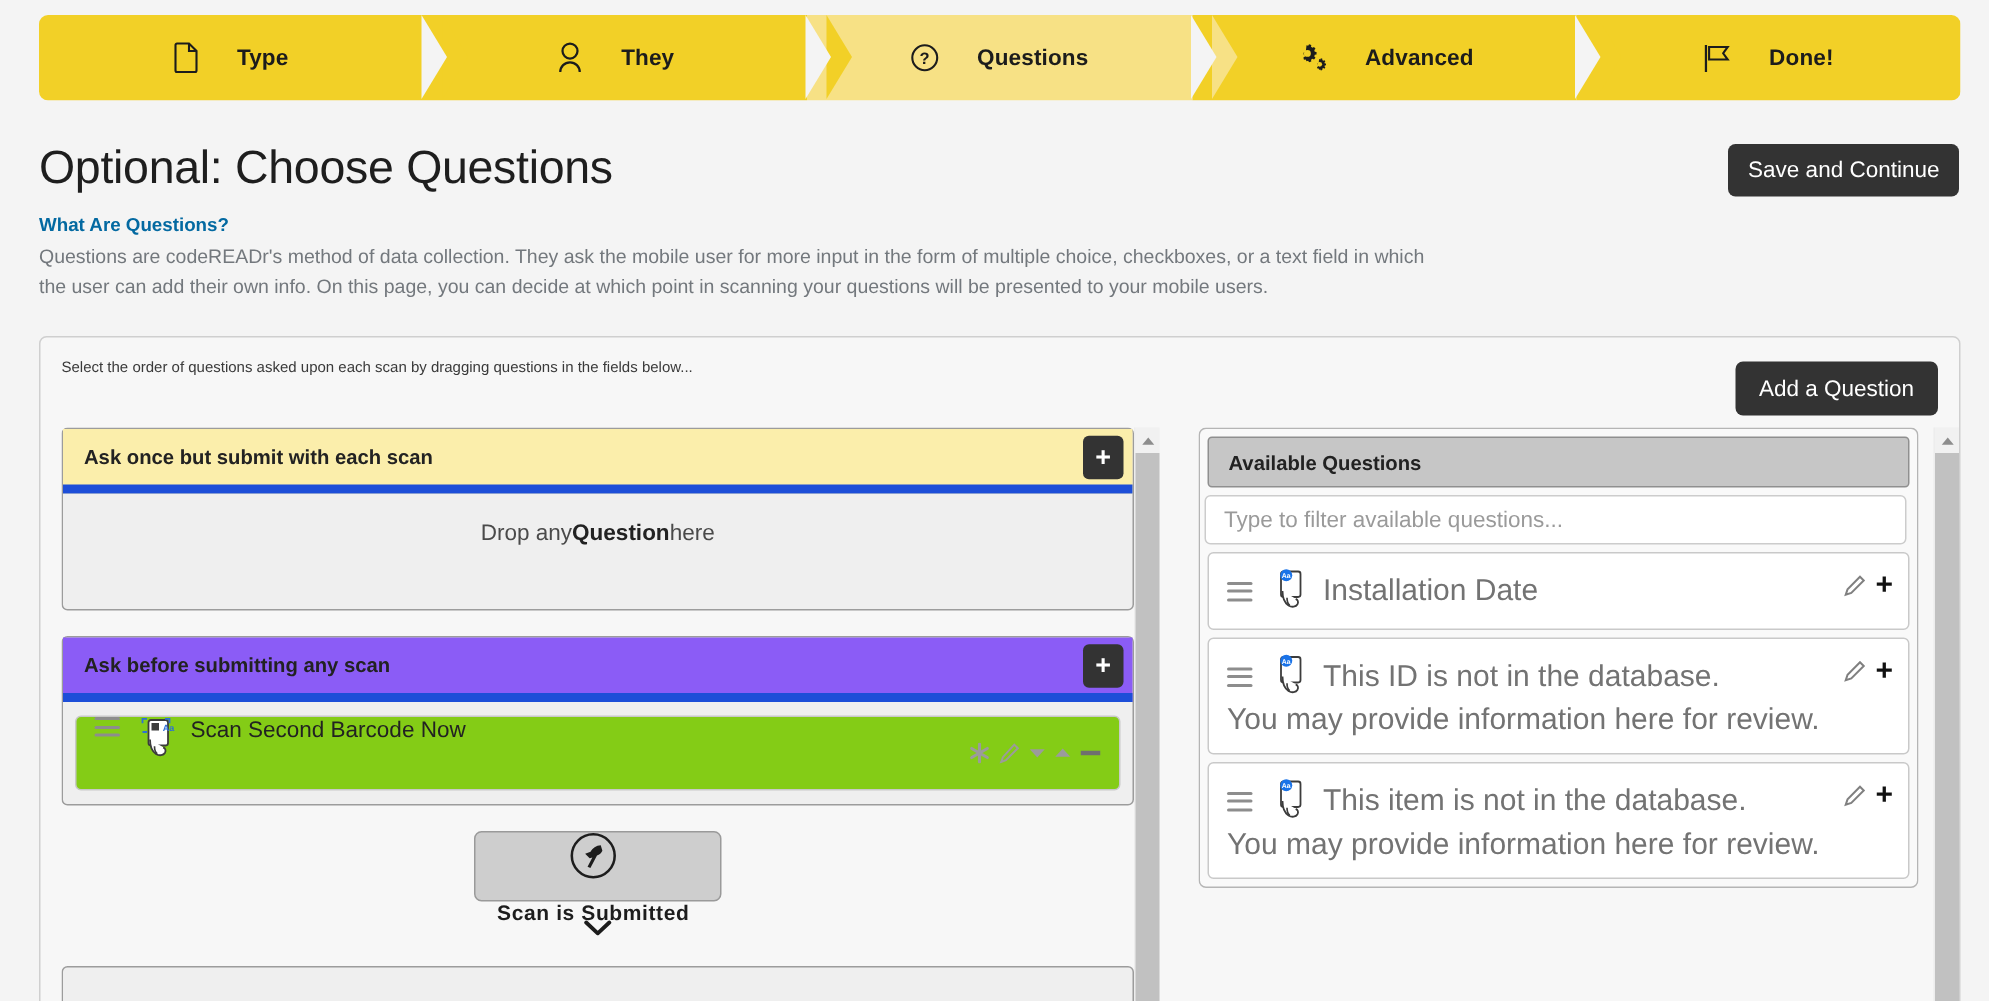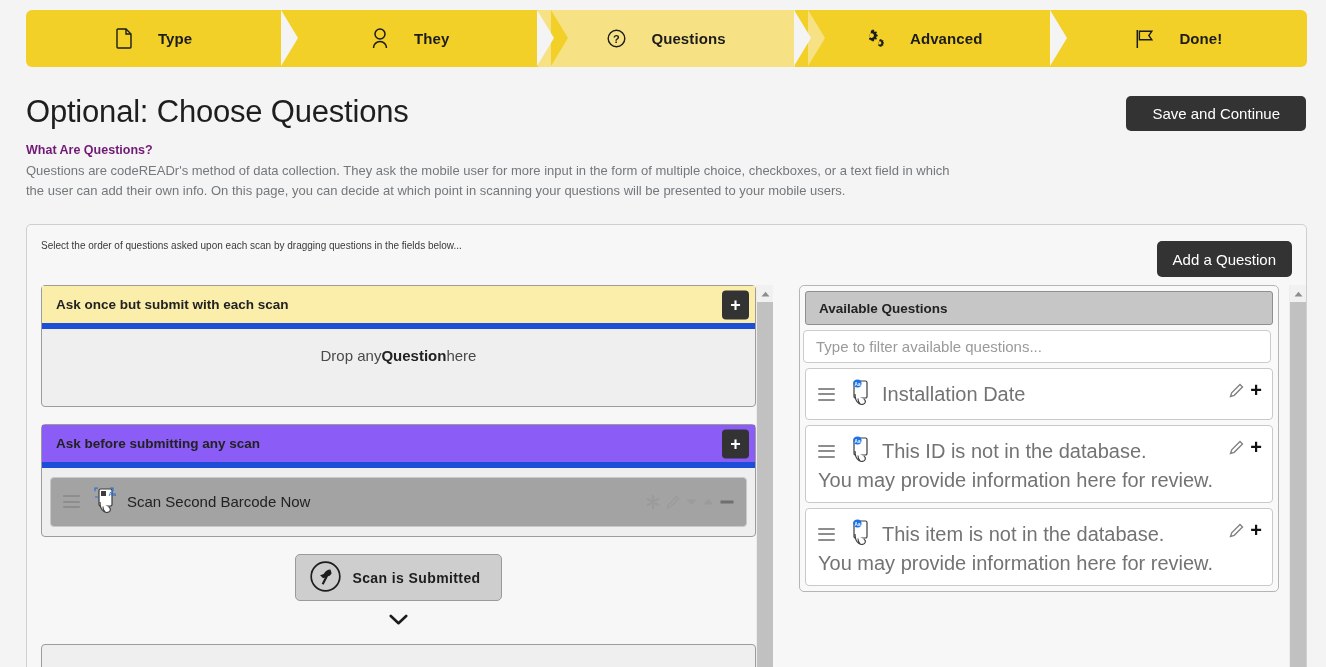--- a/index.html
+++ b/index.html
@@ -62,26 +62,26 @@
     letter-spacing: -0.2px;
   }
   .btn-dark {
     background: #333333; color: #ffffff;
     border: none; border-radius: 5px;
     font-family: "Liberation Sans", sans-serif;
     cursor: pointer;
   }
   .save-btn {
     position: absolute; right: 20px; top: 96px;
-    height: 35px; padding: 0 26px;
+    height: 35px; padding: 0 13px;
     font-size: 15px;
   }
   .blurb-head {
     position: absolute; left: 26px; top: 143px;
-    font-size: 12.5px; font-weight: bold; color: #701a75;
+    font-size: 12.5px; font-weight: bold; color: #0369a1;
   }
   .blurb-body {
     position: absolute; left: 26px; top: 161px;
     width: 945px;
     font-size: 13px; color: #73787d; line-height: 20px;
   }
 
   
   .card {
     position: absolute; left: 26px; top: 224px;
@@ -134,26 +134,26 @@
   }
   .dz-empty {
     height: 77px;
     display: flex; align-items: flex-start; justify-content: center;
     padding-top: 18px;
     font-size: 15px; color: #4a4a4a;
   }
   .dz-empty b { font-weight: bold; color: #222; }
 
   .q-row {
-    background: #a3a3a3;
+    background: #84cc16;
     border: 1px solid #c9c9c9;
     border-radius: 4px;
     margin: 9px 8px;
     height: 50px;
-    display: flex; align-items: center;
+    display: flex; align-items: flex-start;
     padding: 0 10px 1px 12px;
     position: relative;
   }
   .grip {
     width: 17px; height: 13px; flex: 0 0 auto;
     display: flex; flex-direction: column; justify-content: space-between;
     margin-right: 11px; cursor: grab;
   }
   .grip i { display: block; height: 2px; background: #8d8d8d; border-radius: 1px; }
   .q-label { font-size: 15px; color: #222; }
@@ -171,20 +171,21 @@
   }
   .submitted-btn {
     display: flex; align-items: center; gap: 11px;
     background: #cecece;
     border: 1px solid #9a9a9a;
     border-radius: 5px;
     height: 47px; padding: 0 20px 0 14px;
     font-size: 14px; font-weight: bold; color: #1d1d1d;
     letter-spacing: .4px;
     cursor: pointer;
+    flex-direction: column;
   }
   .chev-down { margin-top: 11px; color: #1c1c1c; }
 
   .bottom-panel {
     margin-top: 14px;
     border: 1px solid #9c9c9c;
     border-radius: 4px;
     background: #efefef;
     height: 50px;
   }

